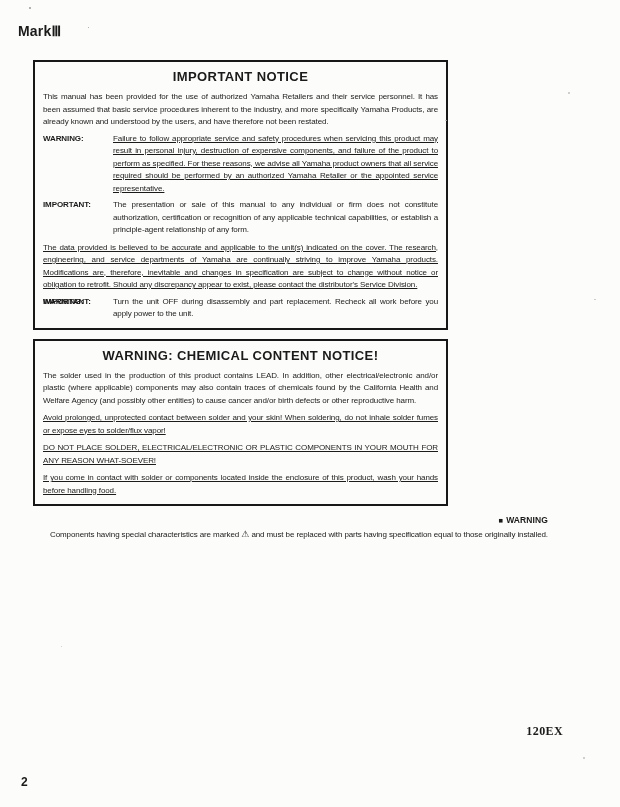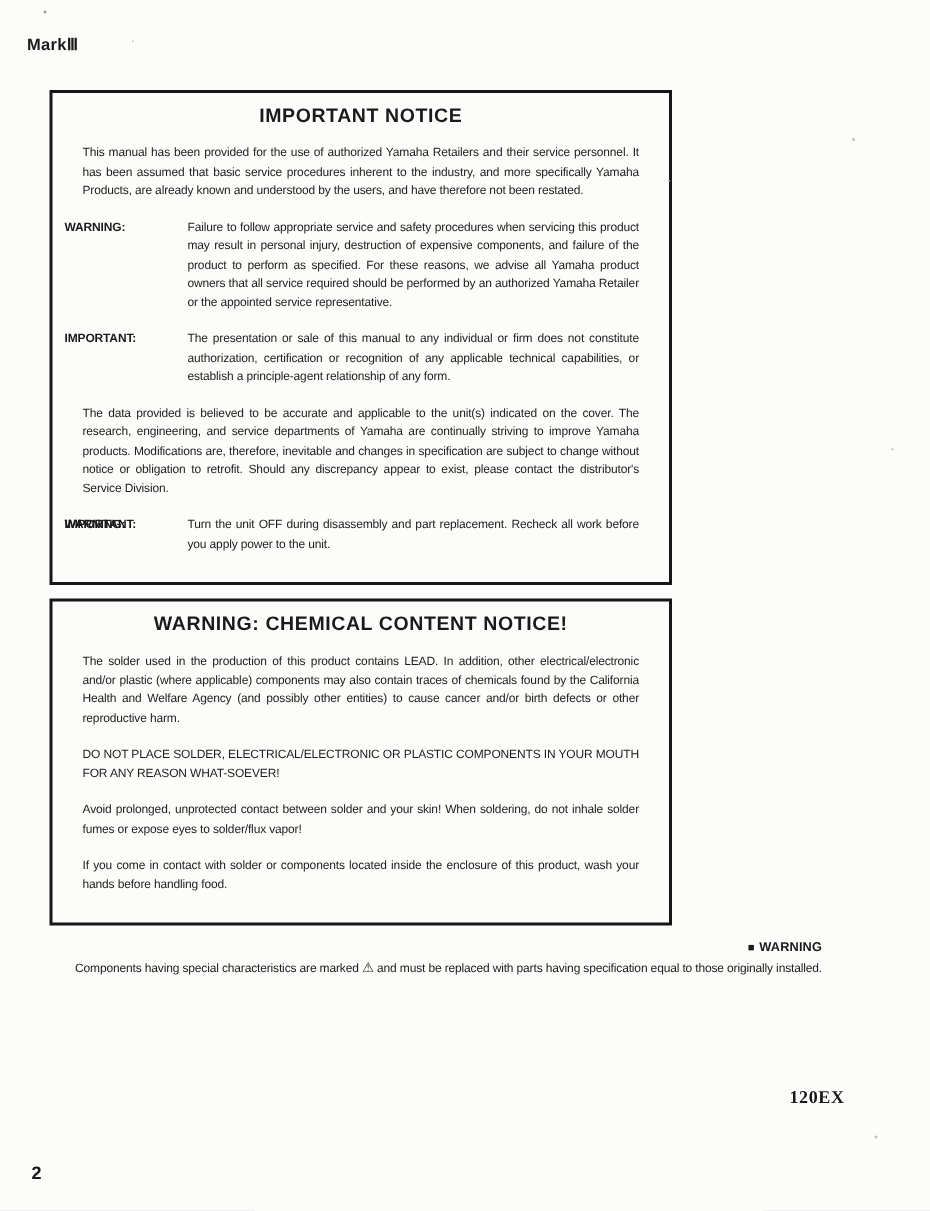--- a/index.html
+++ b/index.html
@@ -10,49 +10,49 @@
     margin: 0 auto;
     background: #fcfcfa;
     font-family: "Liberation Sans", sans-serif;
     color: #1a1a1a;
     overflow: hidden;
   }
   .brand {
     position: absolute;
     top: 23px;
     left: 18px;
-    font-size: 11px;
+    font-size: 14px;
     font-weight: 700;
     letter-spacing: 0.2px;
   }
   .box {
     border: 2px solid #171717;
     width: 415px;
     margin-left: 33px;
     padding: 5px 8px 7px 8px;
     box-sizing: border-box;
   }
   .box1 { margin-top: 60px; min-height: 253px; }
   .box2 { margin-top: 9px; min-height: 154px; }
   .box-title {
     margin: 2px 0 7px 0;
     text-align: center;
     font-size: 13px;
     font-weight: 700;
     letter-spacing: 0.4px;
   }
   .para {
-    margin: 12px;
+    margin: 0;
     font-size: 8px;
     line-height: 12.5px;
     letter-spacing: -0.1px;
     text-align: justify;
     color: #1c1c1c;
   }
-  .gap { margin-top: 5px; }
+  .gap { margin-top: 5px; text-decoration: underline; }
   .row { position: relative; padding-left: 70px; margin-top: 4px; }
   .row .label {
     position: absolute;
     left: 0;
     top: 0;
     font-weight: 700;
     font-size: 8px;
     line-height: 12.5px;
     letter-spacing: -0.1px;
   }
@@ -115,22 +115,22 @@
 
     <div class="row">
       <span class="label">IMPORTANT:</span>
       <p class="para">Turn the unit OFF during disassembly and part replacement. Recheck all work before you apply power to the unit.</p>
     </div>
   </section>
 
   <section class="box box2">
     <h1 class="box-title">WARNING: CHEMICAL CONTENT NOTICE!</h1>
     <p class="para">The solder used in the production of this product contains LEAD. In addition, other electrical/electronic and/or plastic (where applicable) components may also contain traces of chemicals found by the California Health and Welfare Agency (and possibly other entities) to cause cancer and/or birth defects or other reproductive harm.</p>
+    <p class="para gap">Avoid prolonged, unprotected contact between solder and your skin! When soldering, do not inhale solder fumes or expose eyes to solder/flux vapor!</p>
     <p class="para gap">DO NOT PLACE SOLDER, ELECTRICAL/ELECTRONIC OR PLASTIC COMPONENTS IN YOUR MOUTH FOR ANY REASON WHAT-SOEVER!</p>
-    <p class="para gap">Avoid prolonged, unprotected contact between solder and your skin! When soldering, do not inhale solder fumes or expose eyes to solder/flux vapor!</p>
     <p class="para gap">If you come in contact with solder or components located inside the enclosure of this product, wash your hands before handling food.</p>
   </section>
 
   <section class="warning-section">
     <div class="ws-title">
       <span class="bullet">■</span><span>WARNING</span>
     </div>
     <p class="ws-text">
       <span>Components having special characteristics are marked</span>
       <span class="tri">⚠</span>

